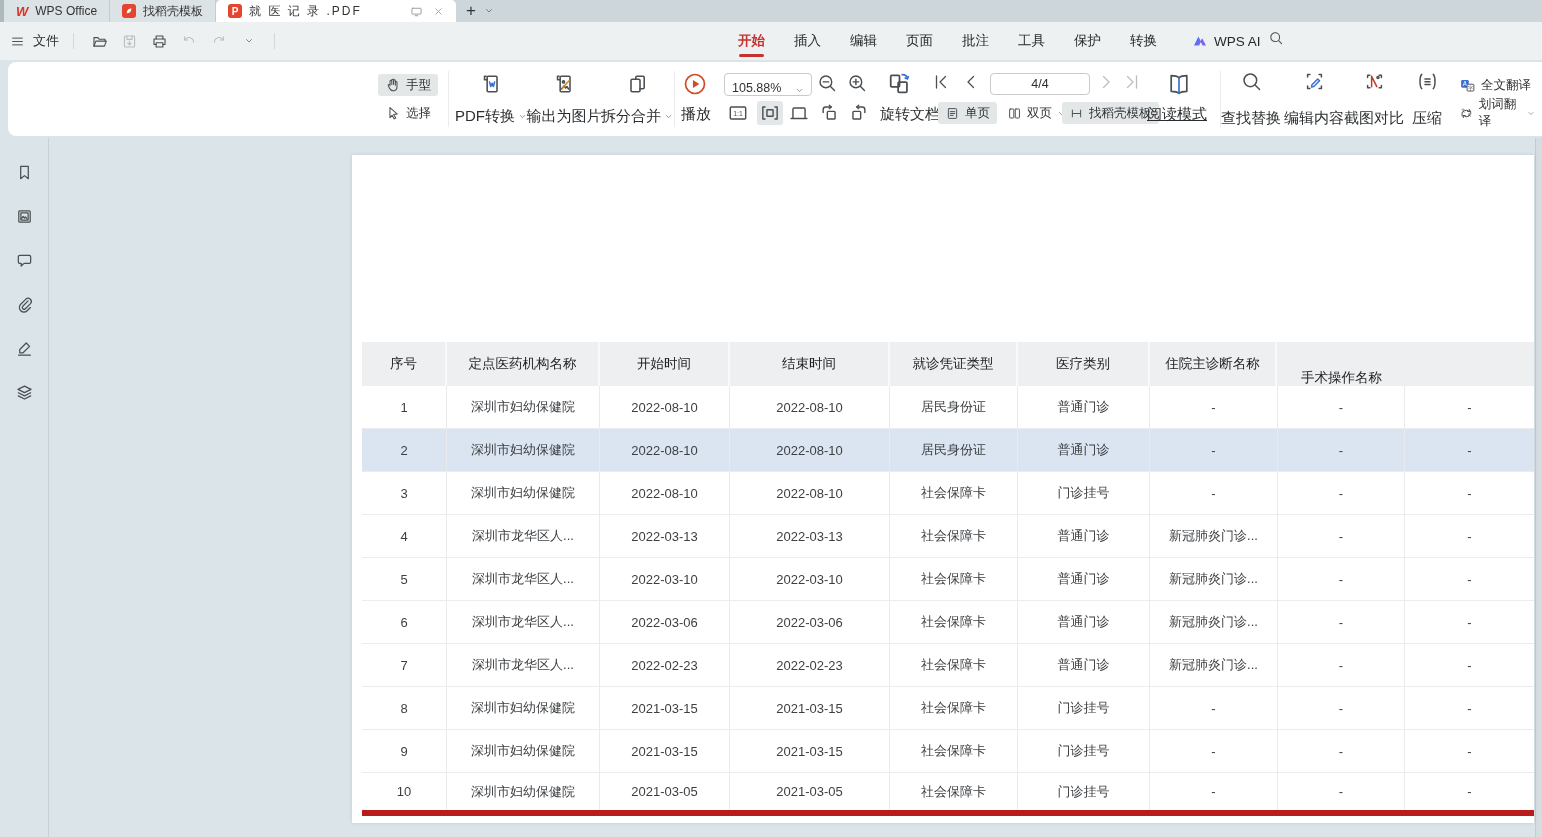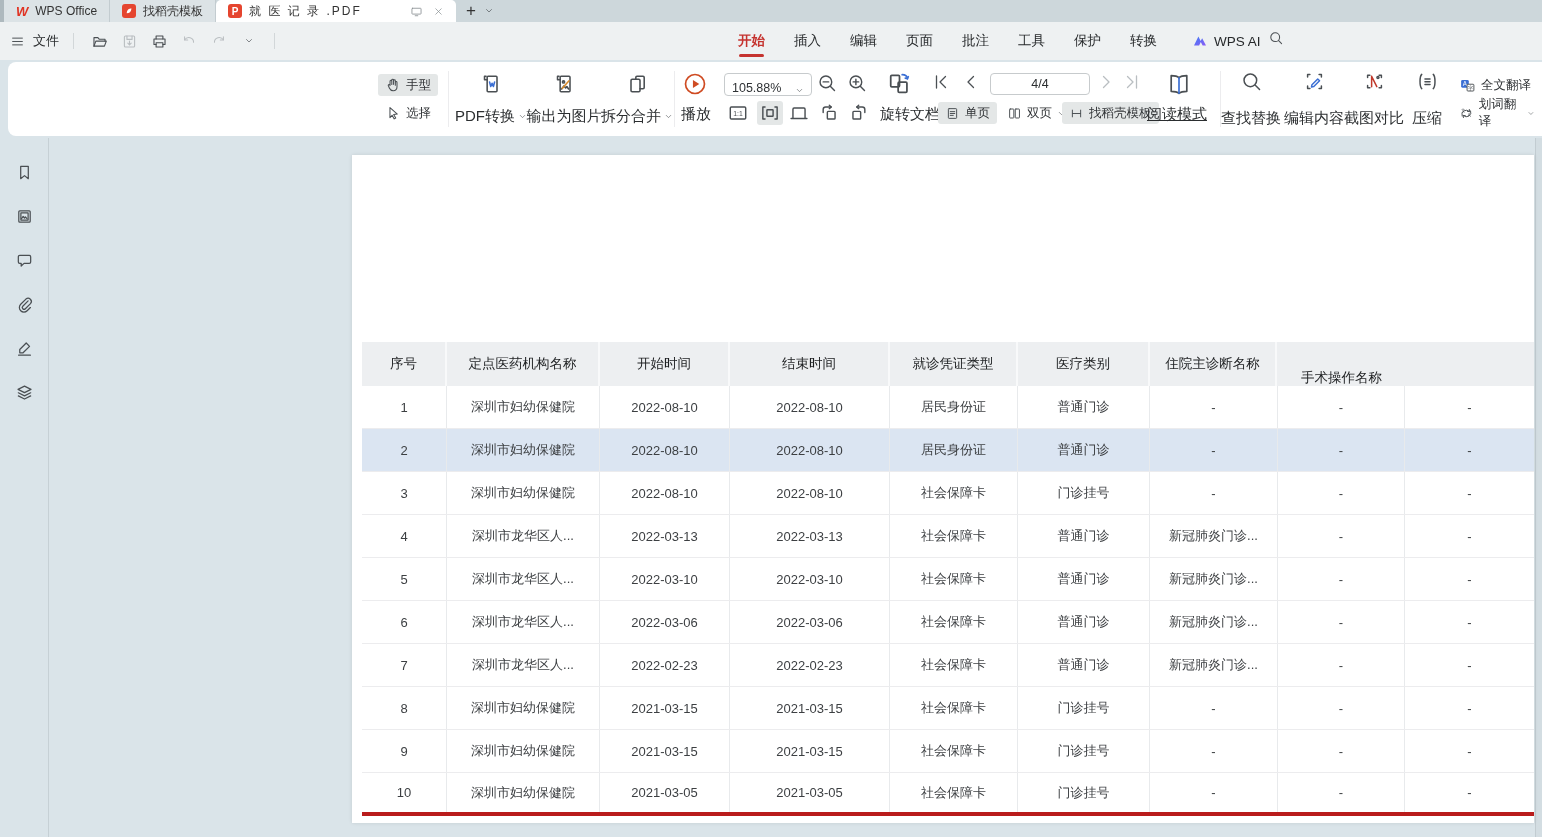--- a/index.html
+++ b/index.html
@@ -54,21 +54,21 @@
 
   
   .scrolltrack { position:absolute; right:0; top:138px; bottom:0; width:7px; background:#d3dde2; border-left:1px solid #c2ccd1; }
   .page { position:absolute; left:352px; top:155px; width:1182px; height:668px; background:#fff; box-shadow:0 0 4px rgba(0,0,0,.10); }
   .dtable { position:absolute; left:10px; top:187px; width:1172px; font-size:13px; color:#3c3f42; }
   .thead { display:flex; height:44px; background:#edeff1; font-weight:normal; font-size:13.5px; color:#1d1f21; }
   .th { display:flex; align-items:center; justify-content:center; border-right:2px solid #f8f9fa; }
   .th:last-child { border-right:none;margin-top:27px; }
   .tr { display:flex; height:43px; background:#fff; border-bottom:1px solid #ececee; }
   .tr.hl { background:#dbe5f2; }
-  .tr:last-child { border-bottom:4px solid #b91c1c; }
+  .tr:last-child { border-bottom:6px solid #b91c1c; }
   .td { display:flex; align-items:center; justify-content:center; border-right:1px solid #e8eaec; white-space:nowrap; overflow:hidden; }
   .td:last-child { border-right:none; }
   .c0{width:85px;} .c1{width:153px;} .c2{width:130px;} .c3{width:160px;} .c4{width:128px;} .c5{width:132px;} .c6{width:128px;} .c7{width:127px;} .c8{width:129px;}
 </style>
 </head>
 <body>
 
 <svg width="0" height="0" style="position:absolute">
   <defs>
     <linearGradient id="g1" x1="0" y1="0" x2="1" y2="1">

